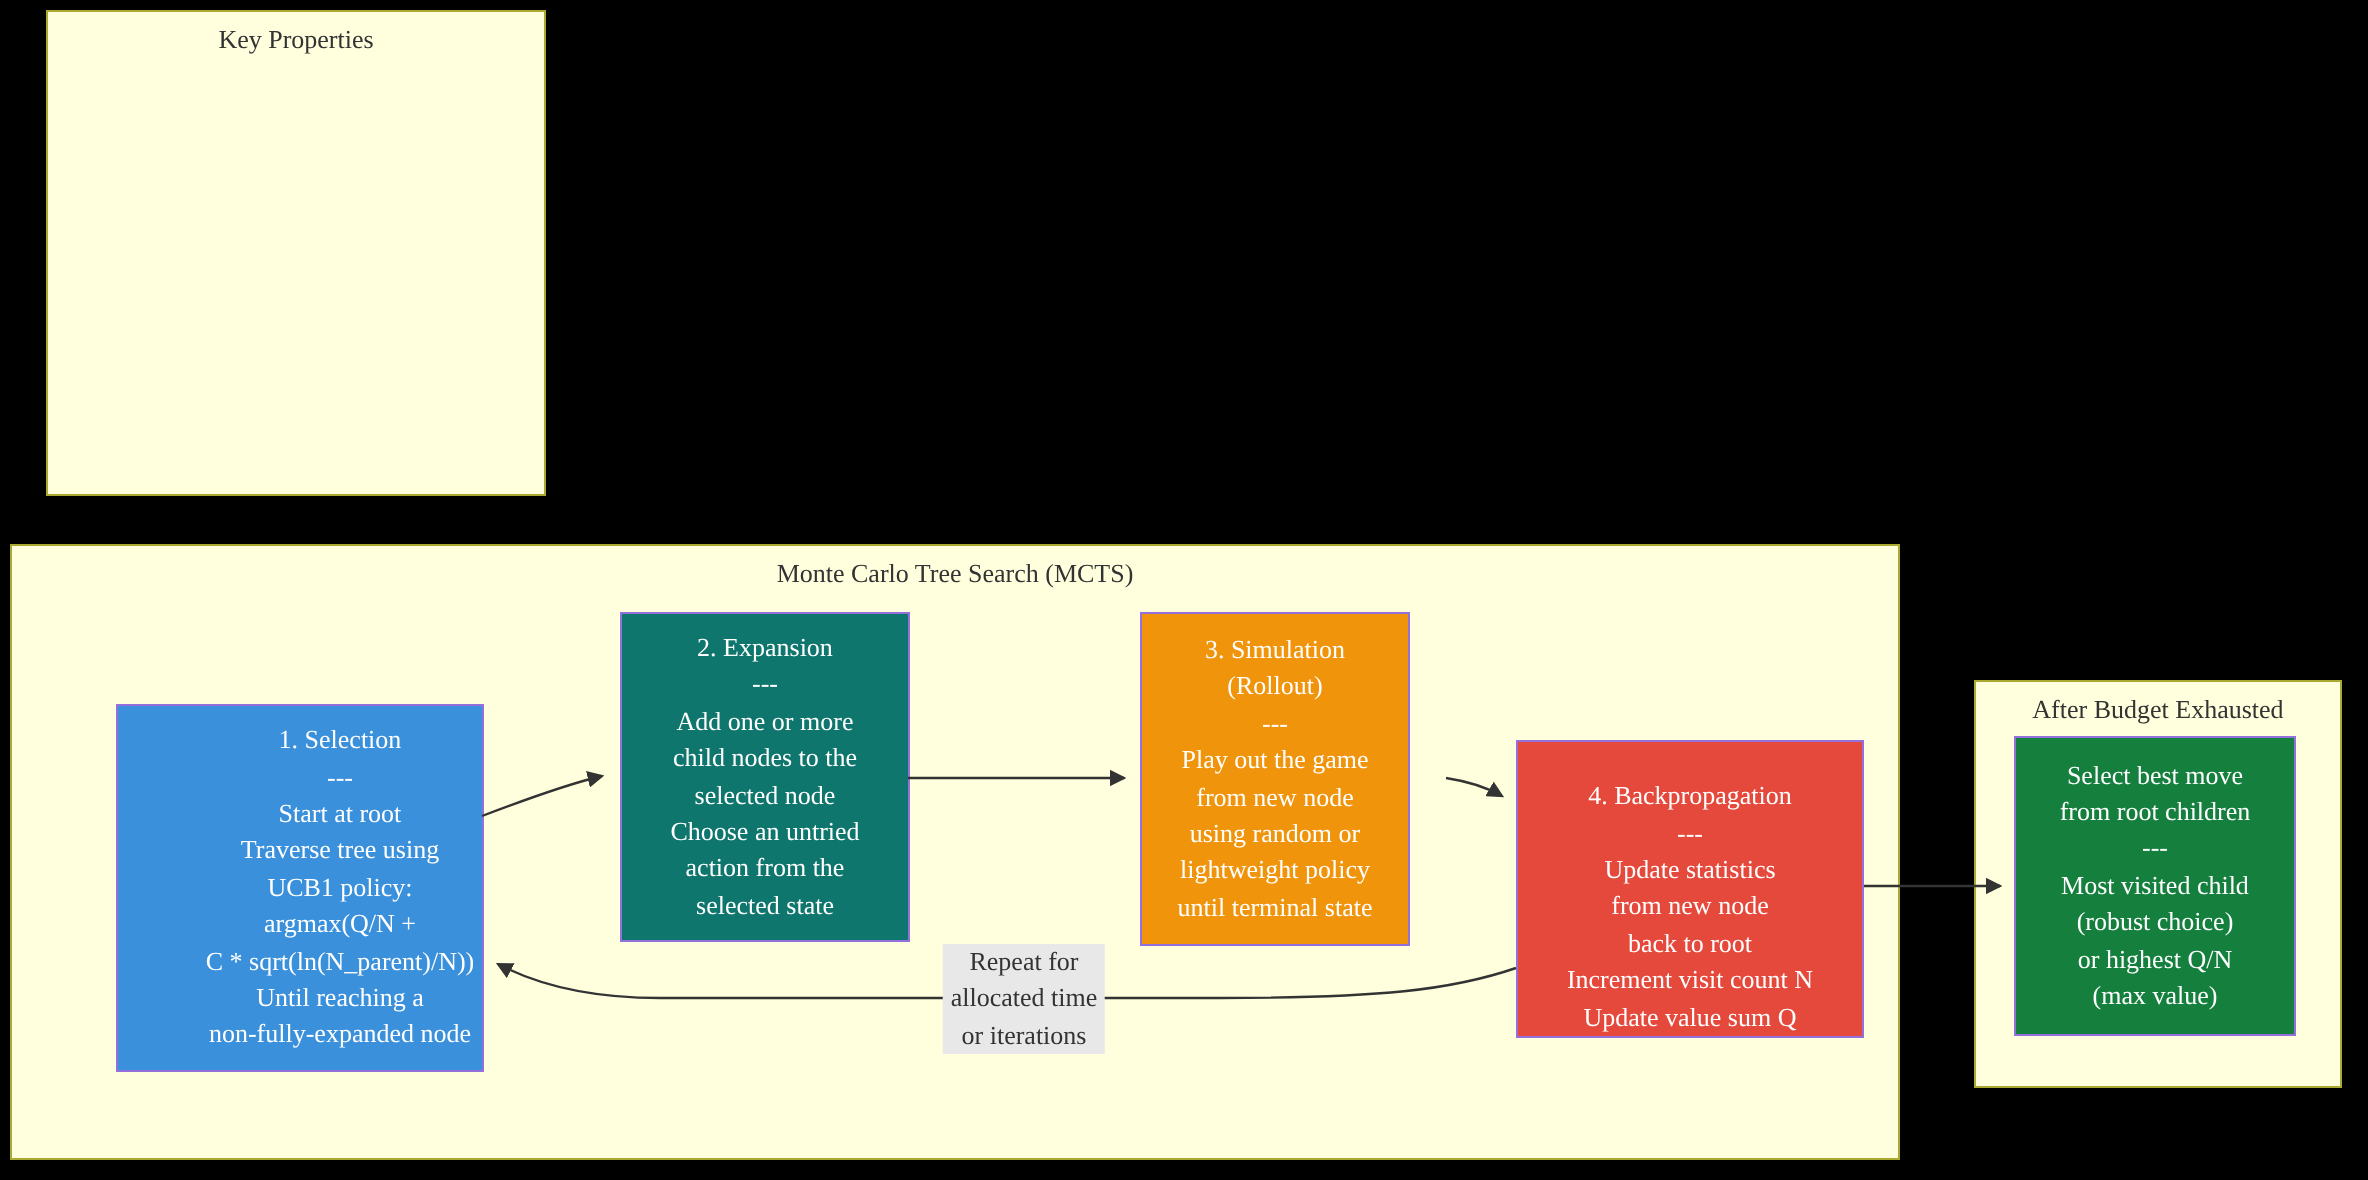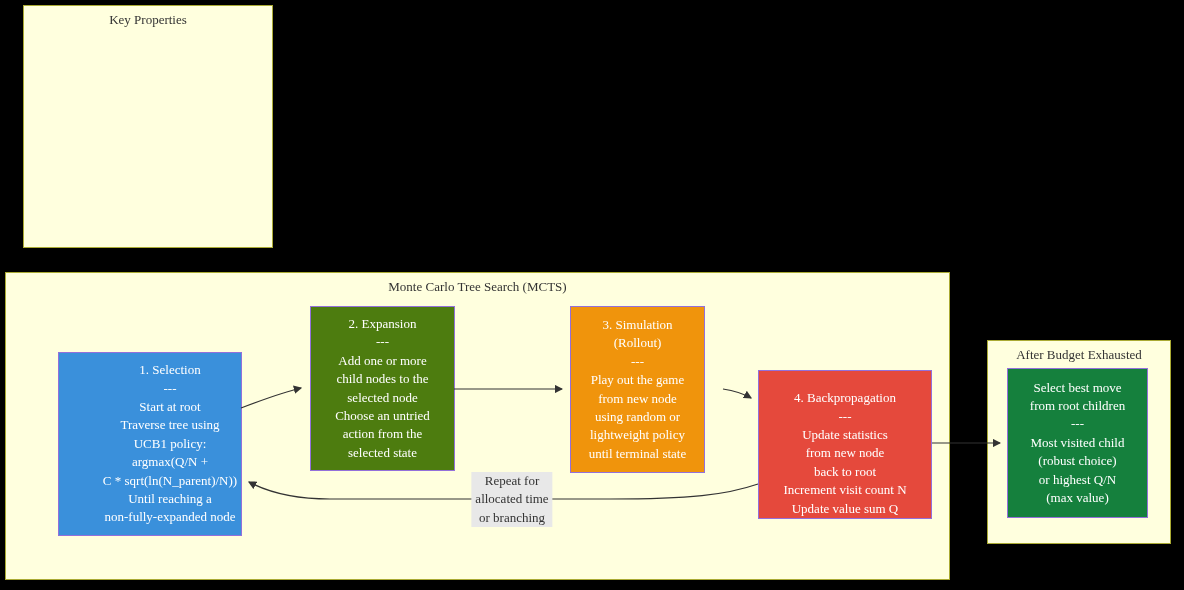--- a/index.html
+++ b/index.html
@@ -22,21 +22,21 @@
   }
   .node .lines{
     white-space:pre-line;font-size:13px;line-height:18.4px;color:#ffffff;
   }
   .note{
     position:absolute;box-sizing:border-box;background:#e8e8e8;border:1px solid #9370db;
     display:flex;align-items:center;justify-content:center;text-align:center;z-index:2;
   }
   .note .lines{white-space:pre-line;font-size:13px;line-height:18.4px;color:#333333;}
   .fill-selection{background:#3a90db;padding-left:40px;}
-  .fill-expansion{background:#4d7c0f;}
+  .fill-expansion{background:#0f766e;}
   .fill-simulation{background:#f0940c;}
   .fill-backprop{background:#e5493c;align-items:flex-end;}
   .fill-bestmove{background:#15803d;}
   .edges{position:absolute;left:0;top:0;z-index:3;pointer-events:none;}
   .edge{stroke:#333333;stroke-width:1.2;fill:none;}
   .edge-label{
     position:absolute;left:512px;top:472px;transform:translateX(-50%);
     background:#e8e8e8;padding:0 4px;text-align:center;z-index:4;
     font-size:13px;line-height:18.4px;color:#333333;white-space:pre-line;
   }
@@ -120,15 +120,15 @@
     </defs>
     <path class="edge" d="M 241,408 C 262,400 284,392 301,388" marker-end="url(#arrowhead)"></path>
     <path class="edge" d="M 454,389 L 562,389" marker-end="url(#arrowhead)"></path>
     <path class="edge" d="M 723,389 C 736,391 744,394 751,398" marker-end="url(#arrowhead)"></path>
     <path class="edge" d="M 932,443 L 1000,443" marker-end="url(#arrowhead)"></path>
     <path class="edge" d="M 758,484 C 726,495 690,499 610,499 L 330,499 C 295,499 268,492 249,482" marker-end="url(#arrowhead)"></path>
   </svg>
 
   <div class="edge-label">Repeat for
 allocated time
-or branching</div>
+or iterations</div>
 
 </div>
 
 </body></html>

